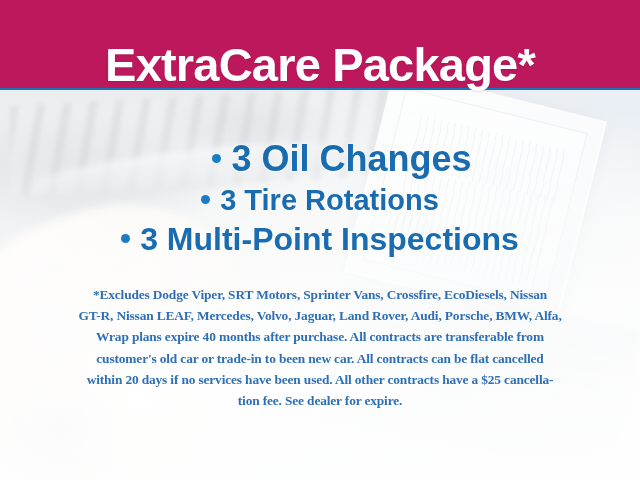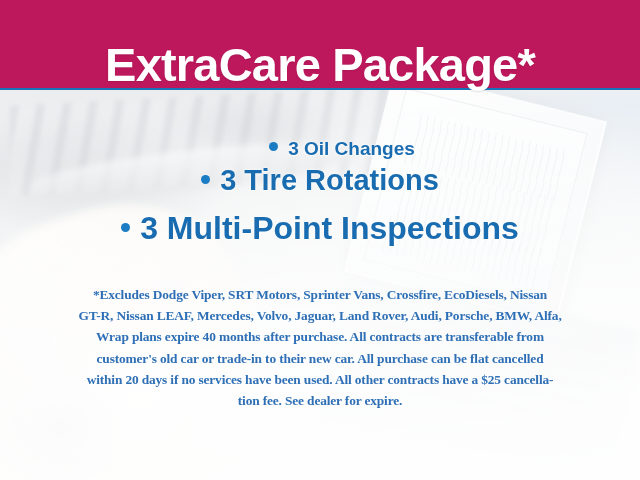--- a/index.html
+++ b/index.html
@@ -226,23 +226,23 @@
     display: inline-block;
     width: 9px;
     height: 9px;
     border-radius: 50%;
     background: #1b7cc4;
     vertical-align: middle;
     margin-right: 10px;
     position: relative;
     top: -3px;
   }
-  .b1 { font-size: 19px; padding-left: 44px; }
+  .b1 { font-size: 36px; padding-left: 44px; }
   .b2 { font-size: 29px; margin-top: 4px; }
-  .b3 { font-size: 32px; margin-top: 12px; }
+  .b3 { font-size: 32px; margin-top: 4px; }
 
   
   .fineprint {
     position: absolute;
     left: 22px;
     right: 22px;
     top: 284px;
     text-align: center;
     color: #2e6fb5;
     font-size: 13.4px;
@@ -300,18 +300,18 @@
     </div>
     <div class="benefit-line b3">
       <span class="dot"></span><span>3 Multi-Point Inspections</span>
     </div>
   </div>
 
   <div class="fineprint">
     <div class="fp-line">*Excludes Dodge Viper, SRT Motors, Sprinter Vans, Crossfire, EcoDiesels, Nissan</div>
     <div class="fp-line">GT-R, Nissan LEAF, Mercedes, Volvo, Jaguar, Land Rover, Audi, Porsche, BMW, Alfa,</div>
     <div class="fp-line">Wrap plans expire 40 months after purchase. All contracts are transferable from</div>
-    <div class="fp-line">customer's old car or trade-in to their new car. All purchase can be flat cancelled</div>
+    <div class="fp-line">customer's old car or trade-in to been new car. All contracts can be flat cancelled</div>
     <div class="fp-line">within 20 days if no services have been used. All other contracts have a $25 cancella-</div>
     <div class="fp-line">tion fee. See dealer for expire.</div>
   </div>
 
 </div>
 
 </body></html>

